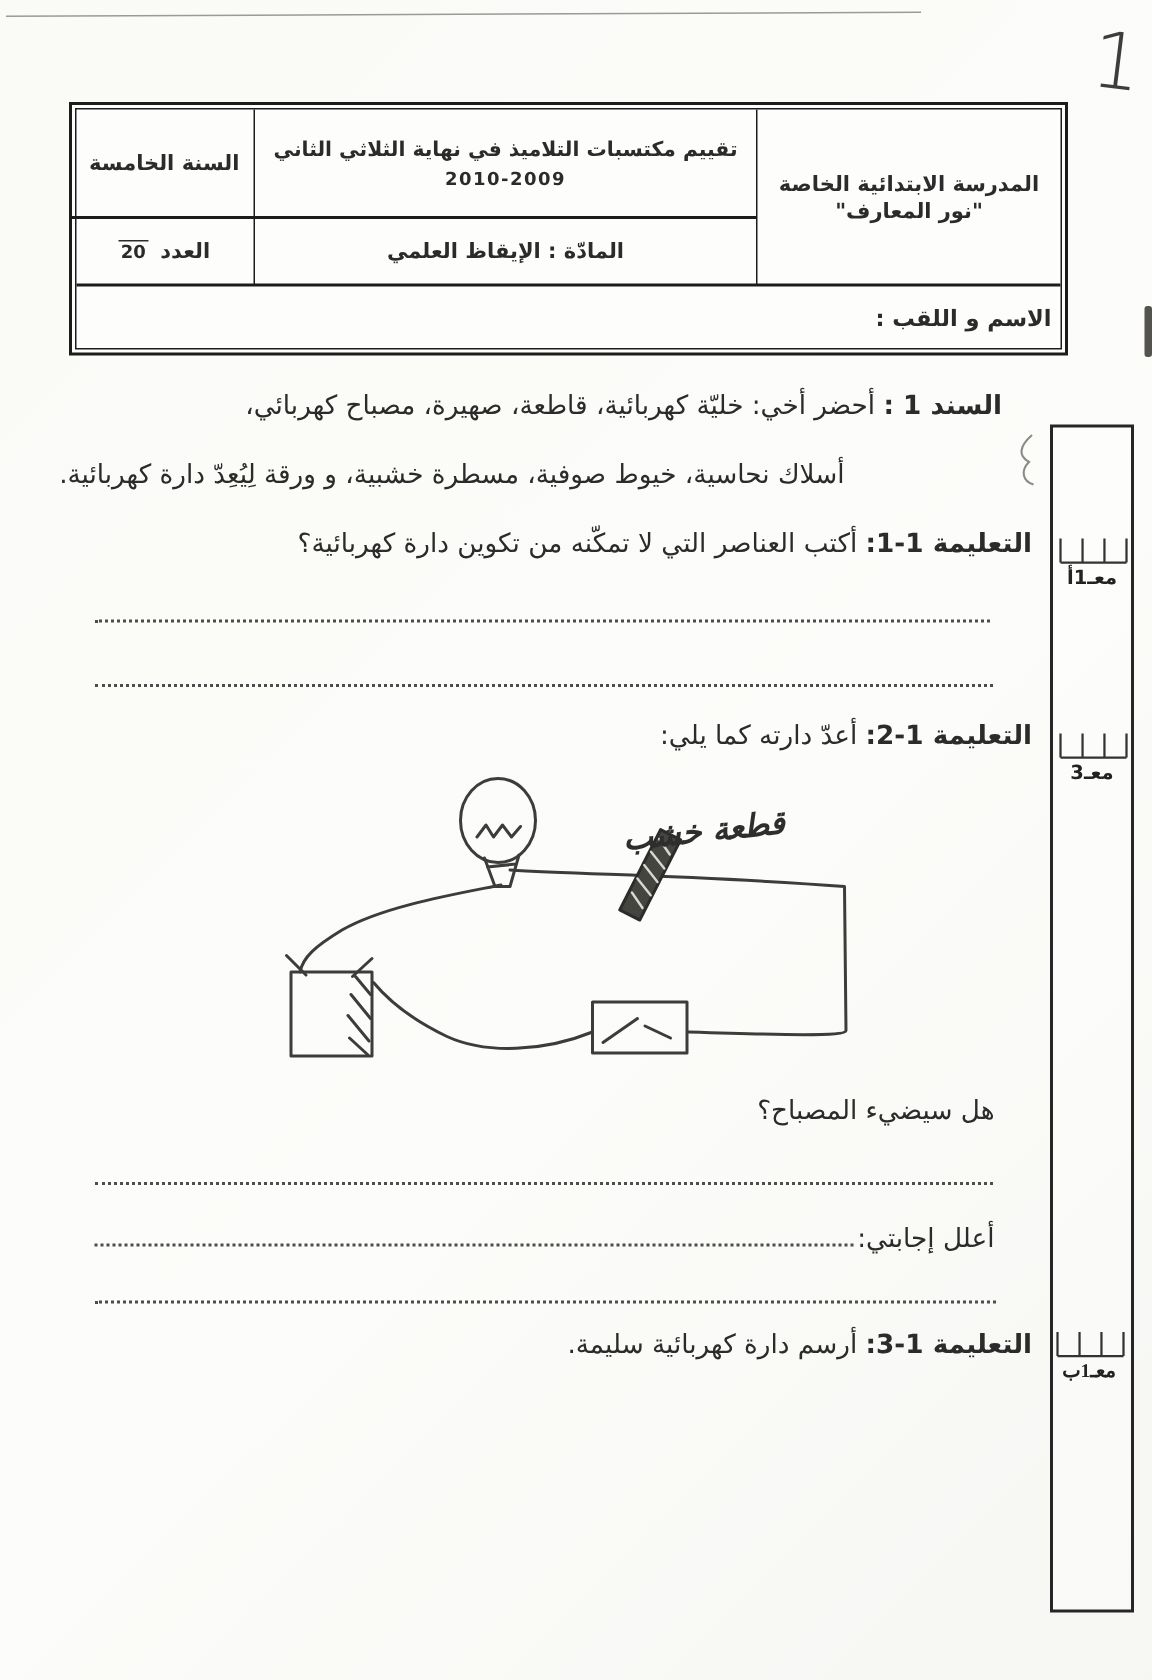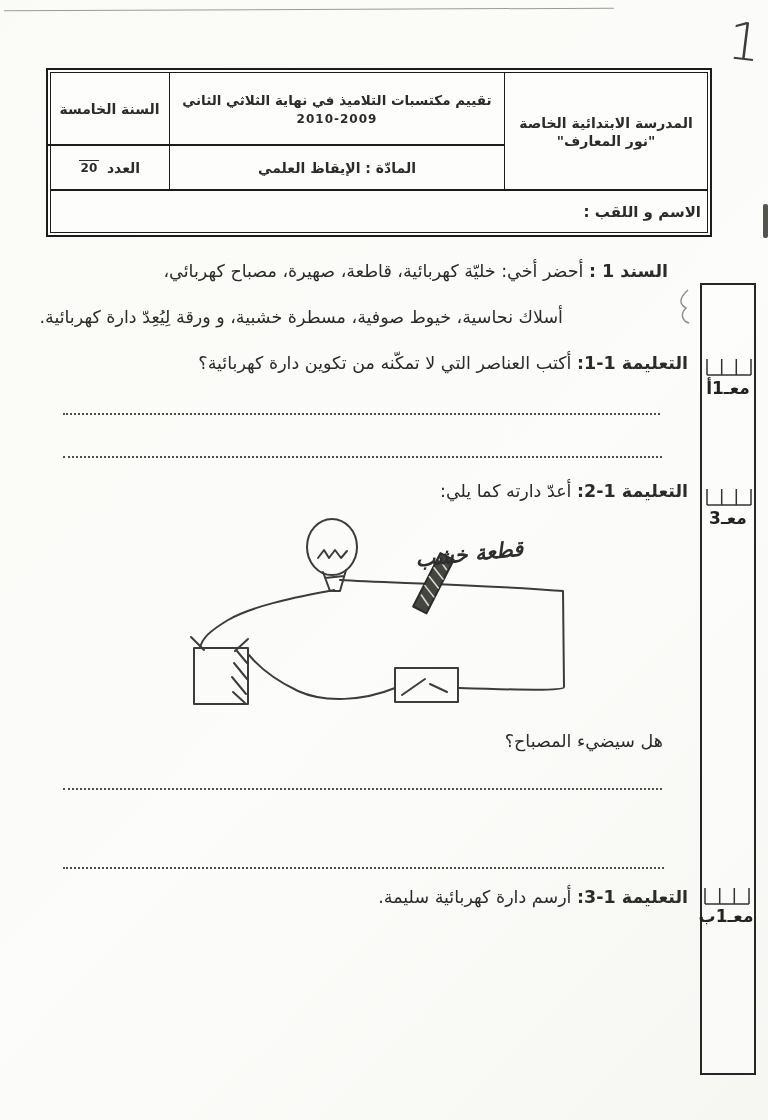--- a/index.html
+++ b/index.html
@@ -30,21 +30,21 @@
   .name-cell span{padding-right:6px;}
   
   .bline{white-space:nowrap;font-size:17.5px;line-height:1.5;}
   .blabel{font-weight:700;}
   .dots{border-top:2.3px dotted #4d4d4d;height:0;}
   .justify-row{display:flex;direction:rtl;align-items:flex-end;}
   .justify-row .lbl{white-space:nowrap;font-size:17.5px;}
   .dotfill{flex:1;border-bottom:2.3px dotted #4d4d4d;margin-bottom:5px;margin-right:2px;}
   
   .strip{left:700px;top:283px;width:56px;height:792px;border:2px solid #262626;box-sizing:border-box;background:rgba(255,255,255,.35);}
-  .mark-label{width:56px;text-align:center;font-size:17px;font-weight:700;color:#222;}
+  .mark-label{width:56px;text-align:center;font-size:13px;font-weight:700;color:#222;}
   svg{display:block;}
 </style>
 </head>
 <body>
 
 <div class="page">
 
   <div class="abs topline"></div>
   <div class="abs corner-mark">1</div>
   <div class="abs edge-blot"></div>
@@ -139,20 +139,24 @@
     </g>
     <text x="312" y="63" transform="rotate(-6 312 63)" text-anchor="middle" font-size="21" font-weight="700" font-style="italic" fill="#2e2e2e">قطعة خشب</text>
   </svg>
 
   <div class="abs bline" style="right:105px;top:728px;">
     <span>هل سيضيء المصباح؟</span>
   </div>
 
   <div class="abs dots" style="left:63px;top:788px;width:599px;"></div>
 
+  <div class="abs justify-row" style="right:105px;top:816px;left:63px;">
+    <span class="lbl">أعلل إجابتي:</span>
+    <span class="dotfill"></span>
+  </div>
 
   <div class="abs dots" style="left:63px;top:867px;width:601px;"></div>
 
   <div class="abs bline" style="right:80px;top:884px;">
     <span class="blabel">التعليمة 1-3:</span><span> أرسم دارة كهربائية سليمة.</span>
   </div>
 
   <div class="abs strip"></div>
 
   <svg class="abs" style="left:706px;top:355px;" width="46" height="22" viewBox="0 0 46 22">
@@ -161,19 +165,19 @@
   <div class="abs mark-label" style="left:700px;top:378px;">معـ1أ</div>
 
   <svg class="abs" style="left:706px;top:485px;" width="46" height="22" viewBox="0 0 46 22">
     <path d="M1 20 H45 M1 4 V20 M15.7 4 V20 M30.3 4 V20 M45 4 V20" fill="none" stroke="#333" stroke-width="1.5"></path>
   </svg>
   <div class="abs mark-label" style="left:700px;top:508px;">معـ3</div>
 
   <svg class="abs" style="left:704px;top:884px;" width="46" height="22" viewBox="0 0 46 22">
     <path d="M1 20 H45 M1 4 V20 M15.7 4 V20 M30.3 4 V20 M45 4 V20" fill="none" stroke="#333" stroke-width="1.5"></path>
   </svg>
-  <div class="abs mark-label" style="left:698px;top:906px;">معـ1ب</div>
+  <div class="abs mark-label" style="left:698px;top:906px;font-family:Liberation Serif, serif;">معـ1ب</div>
 
   <svg class="abs" style="left:676px;top:288px;" width="16" height="38" viewBox="0 0 16 38">
     <path d="M12 2 C3 10, 3 16, 10 20 C4 26, 6 33, 13 35" fill="none" stroke="#8b8b86" stroke-width="1.4"></path>
   </svg>
 
 </div>
 
 </body></html>

